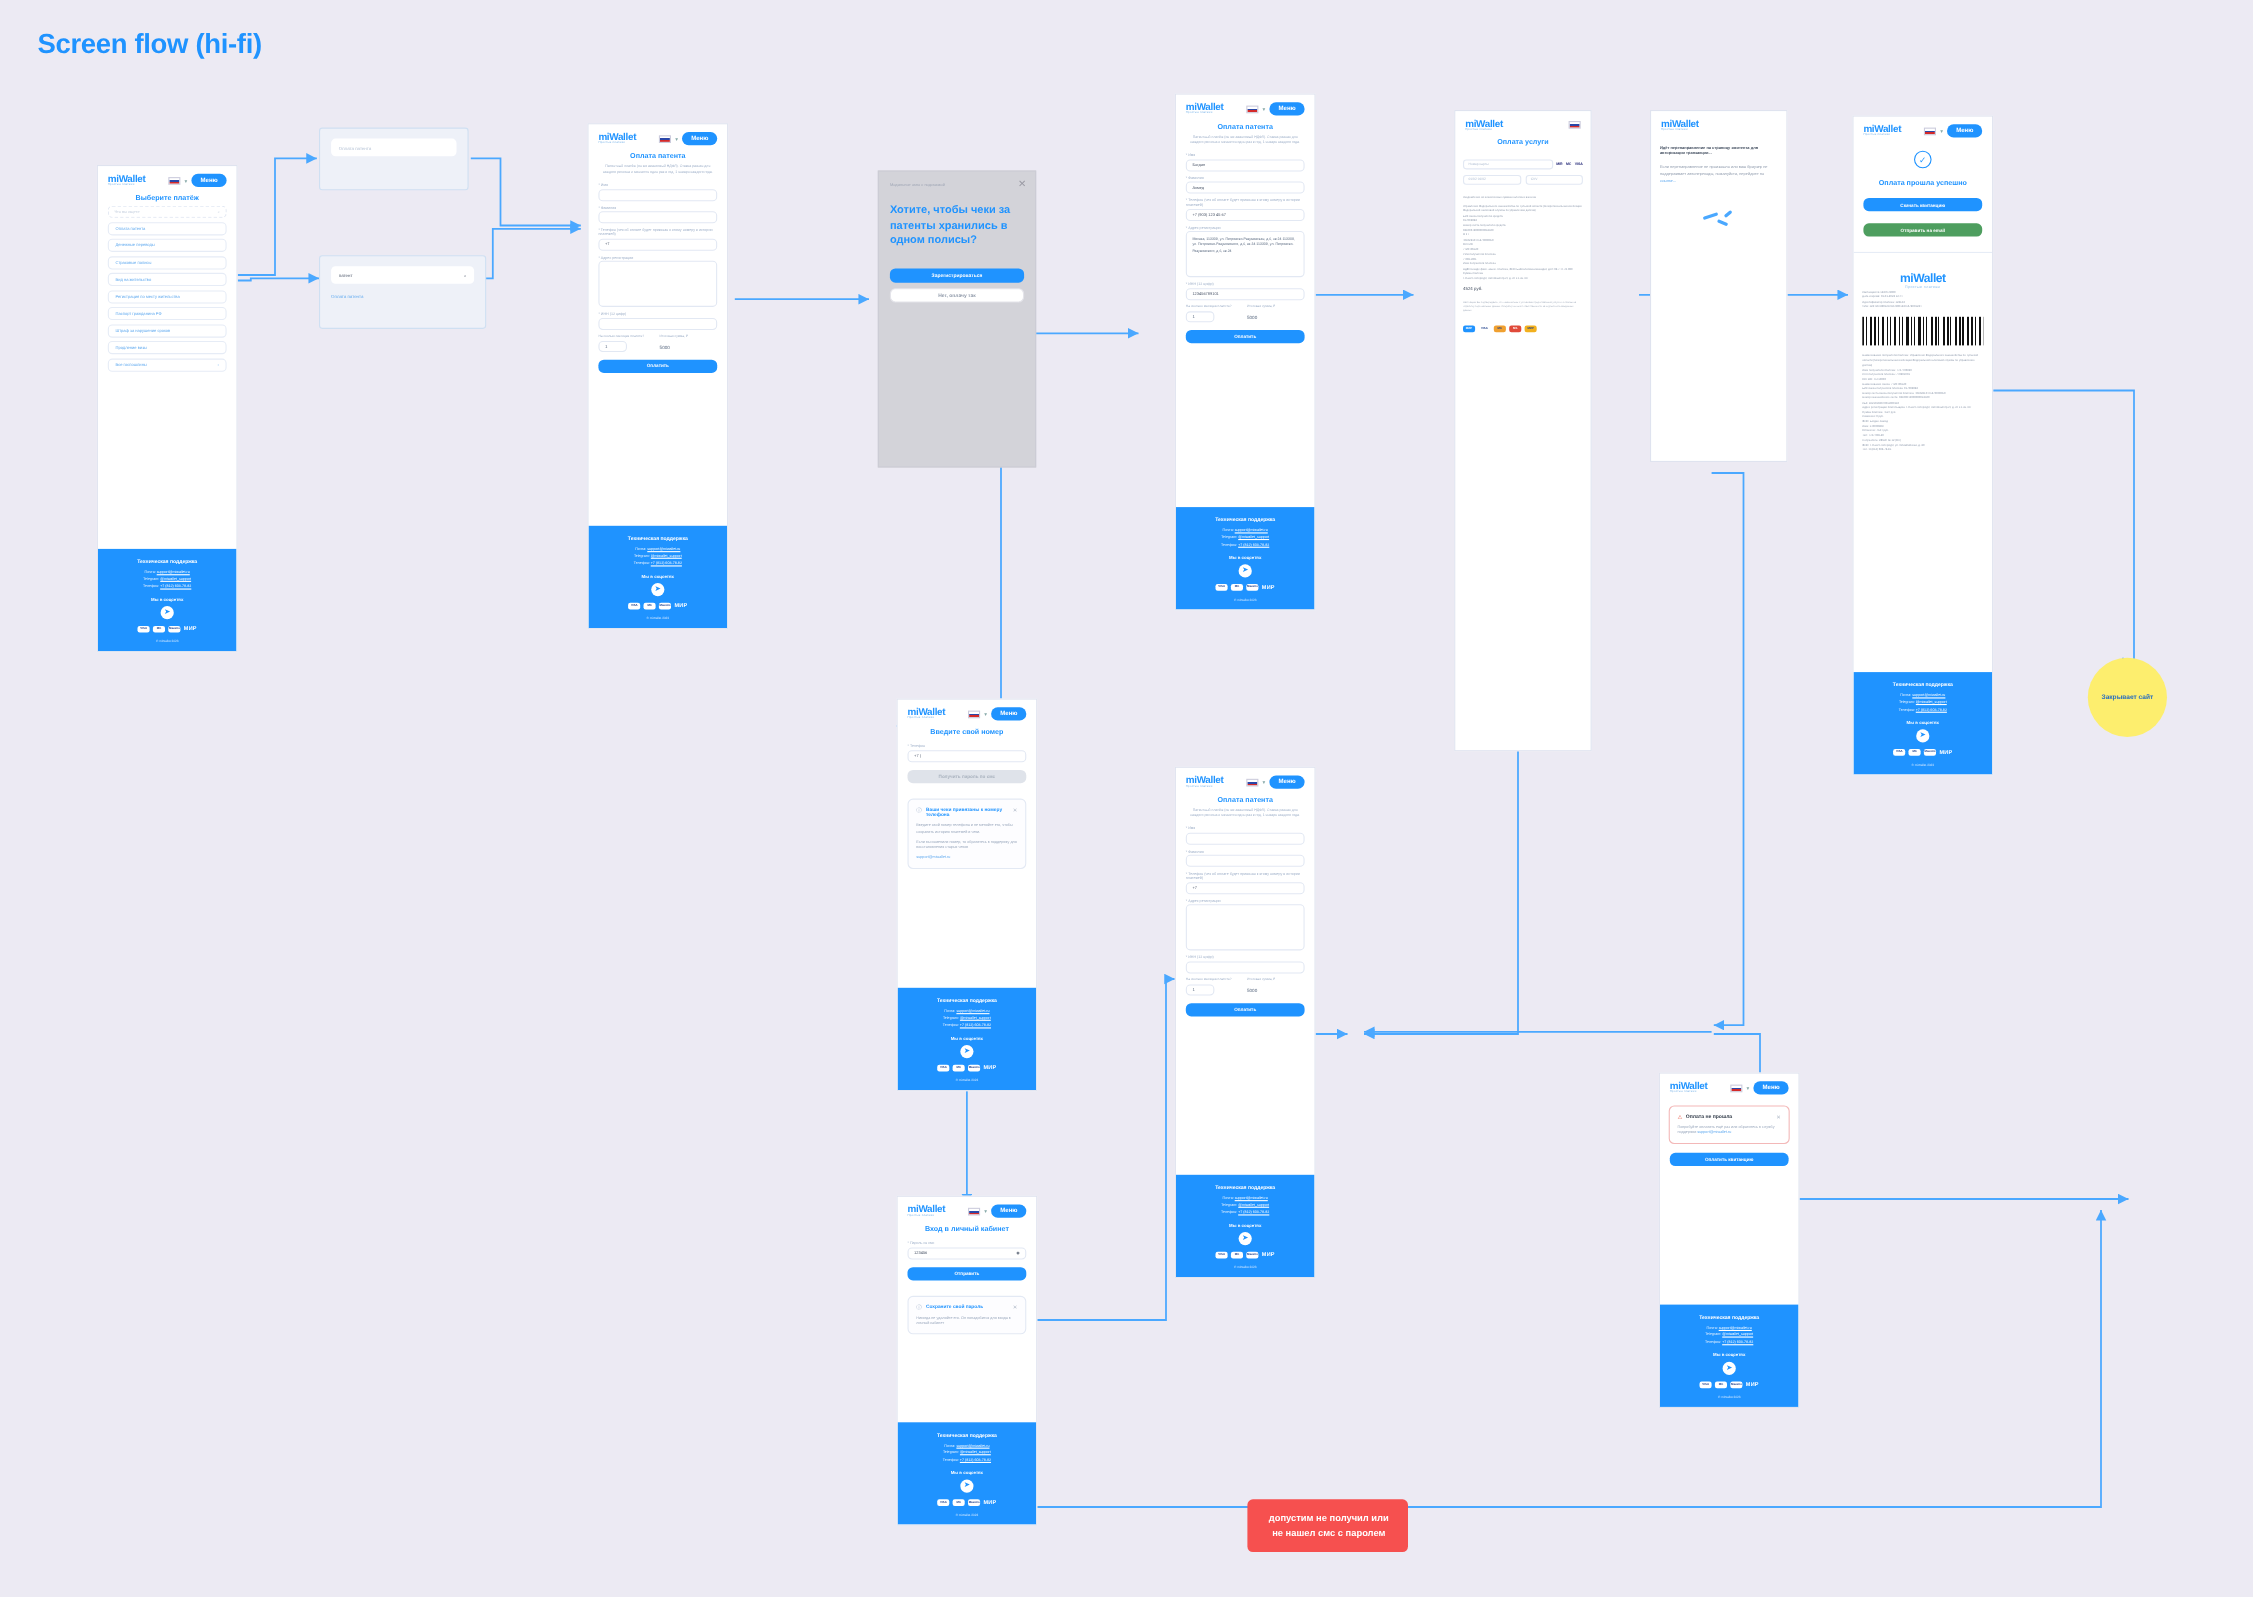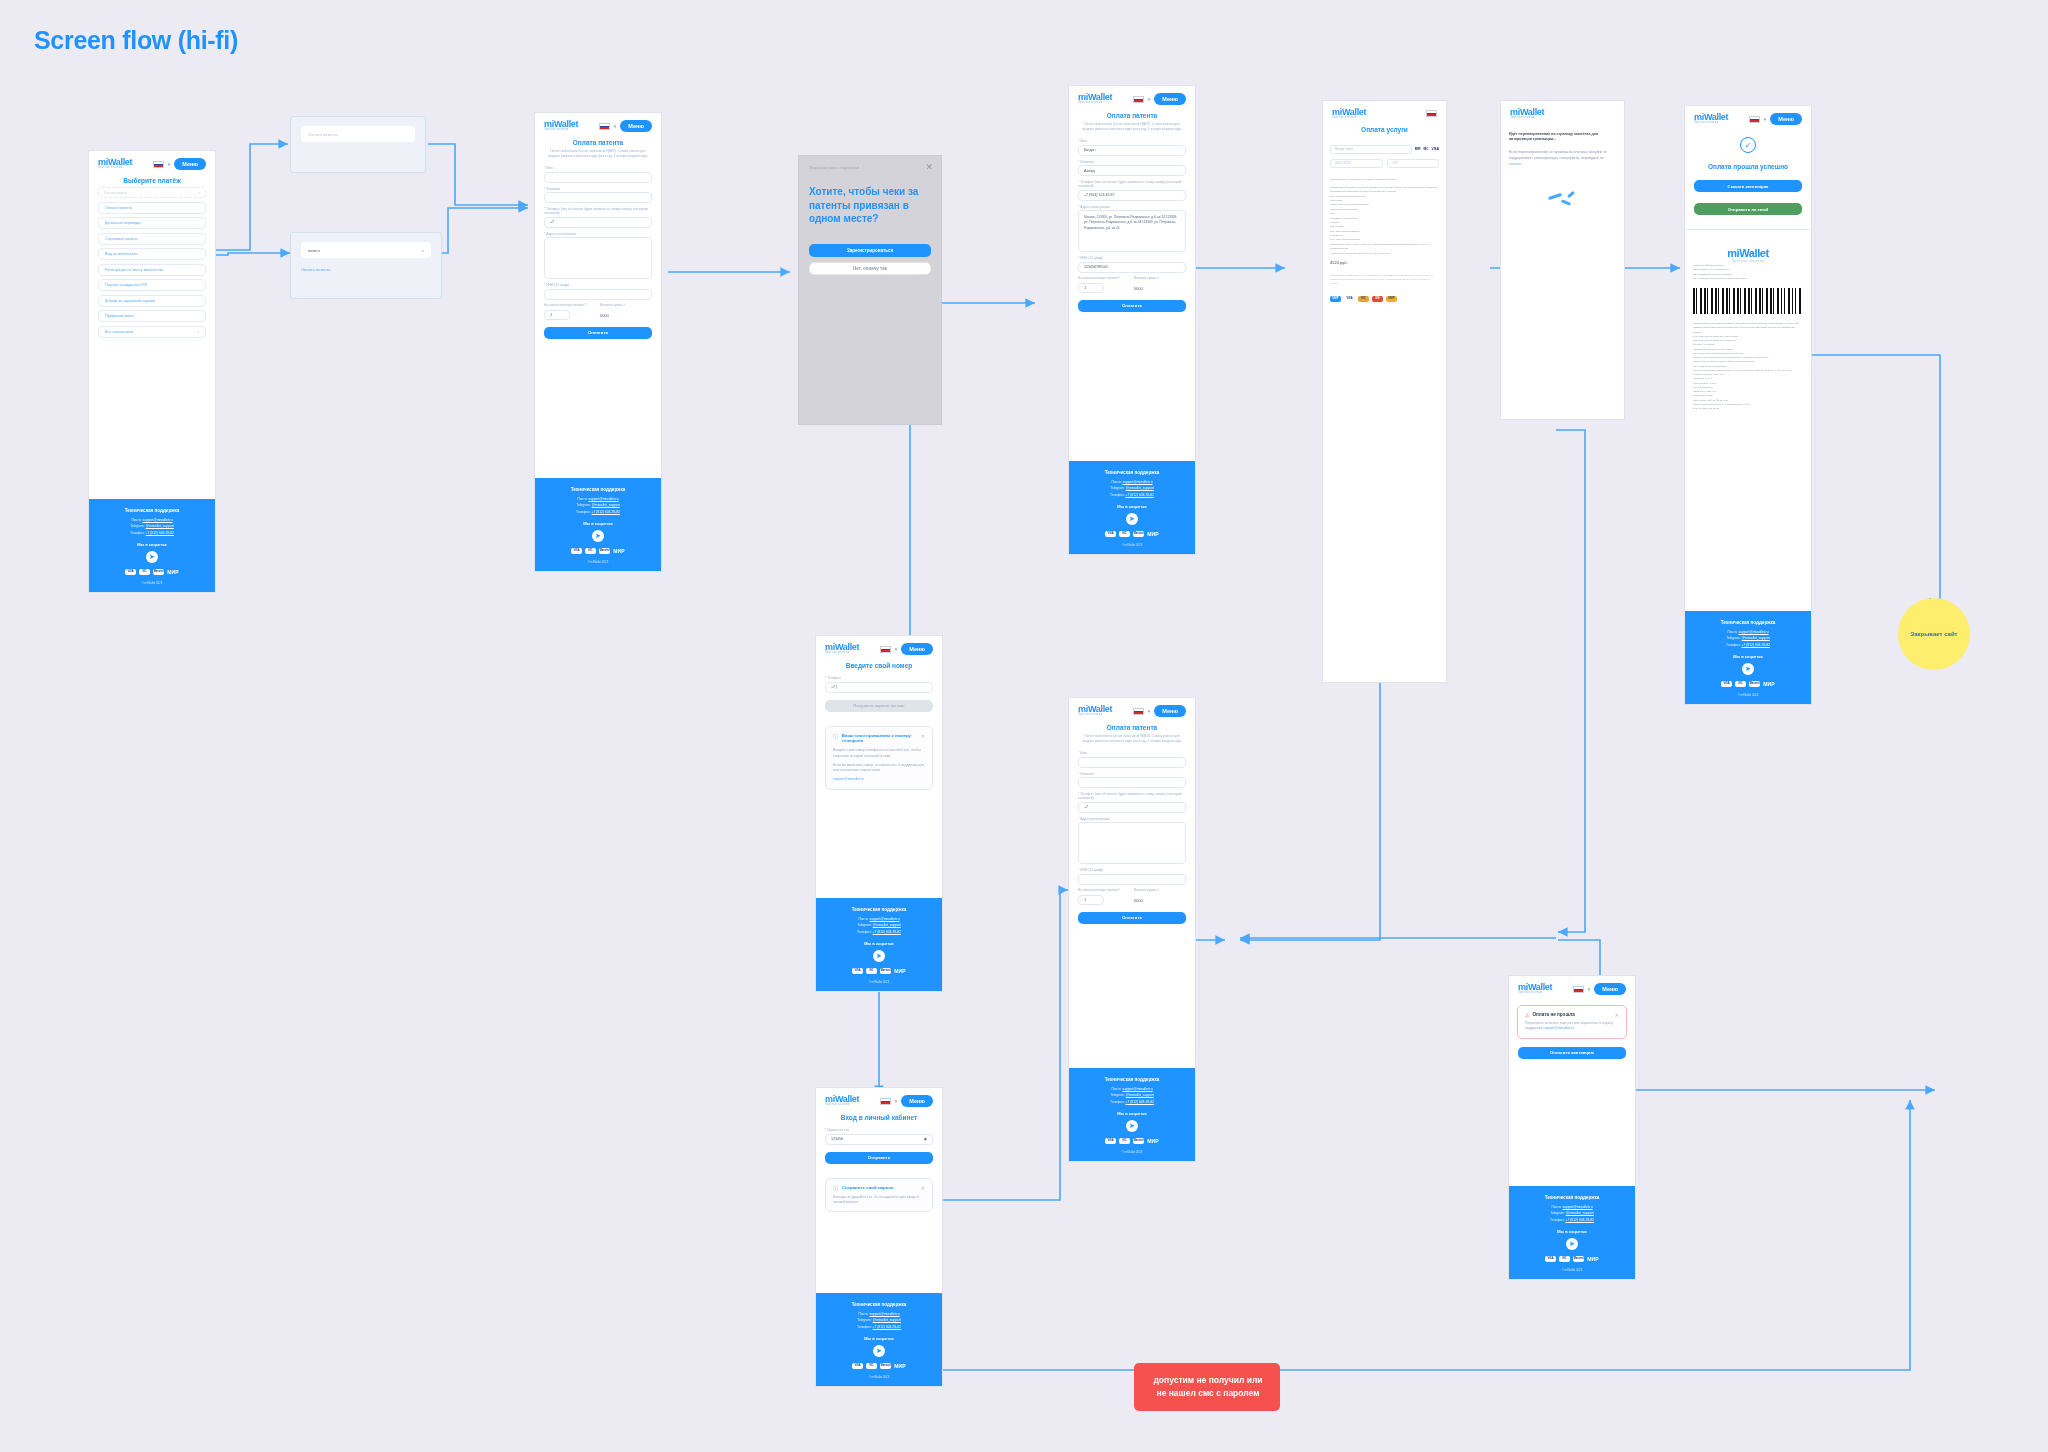--- a/index.html
+++ b/index.html
@@ -314,21 +314,21 @@
         <span class="pay">Maestro</span>
         <span class="pay mir">МИР</span>
       </div>
       <div class="copy">© miWallet 2023</div>
     </div>
   </div>
 
   <div class="modal" style="left:798px; top:155px; width:144px; height:270px;">
     <div class="x">✕</div>
     <div class="mlab">Модальное окно с подсказкой</div>
-    <h3>Хотите, чтобы чеки за патенты привязан в одном месте?</h3>
+    <h3>Хотите, чтобы чеки за патенты хранились в одном полисы?</h3>
     <div class="mb p">Зарегистрироваться</div>
     <div class="mb s">Нет, оплачу так</div>
   </div>
 
   <div class="phone" style="left:1068px; top:85px; width:128px; height:470px;">
     <div class="ph-head">
       <div class="logo"><span>miWallet</span><small>Простые платежи</small></div>
       <div class="head-right">
         <div class="flag"></div>
         <div class="chev">▾</div>

